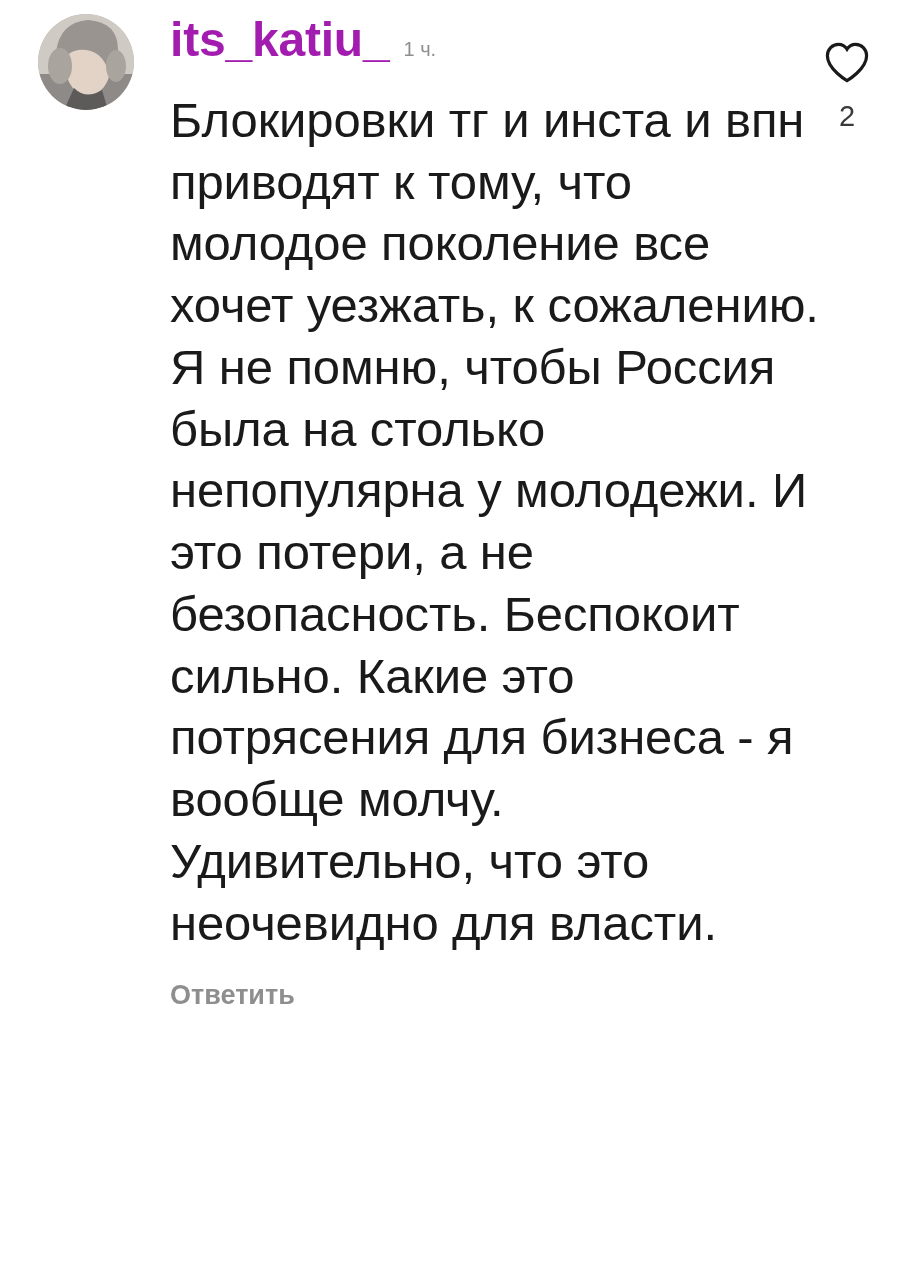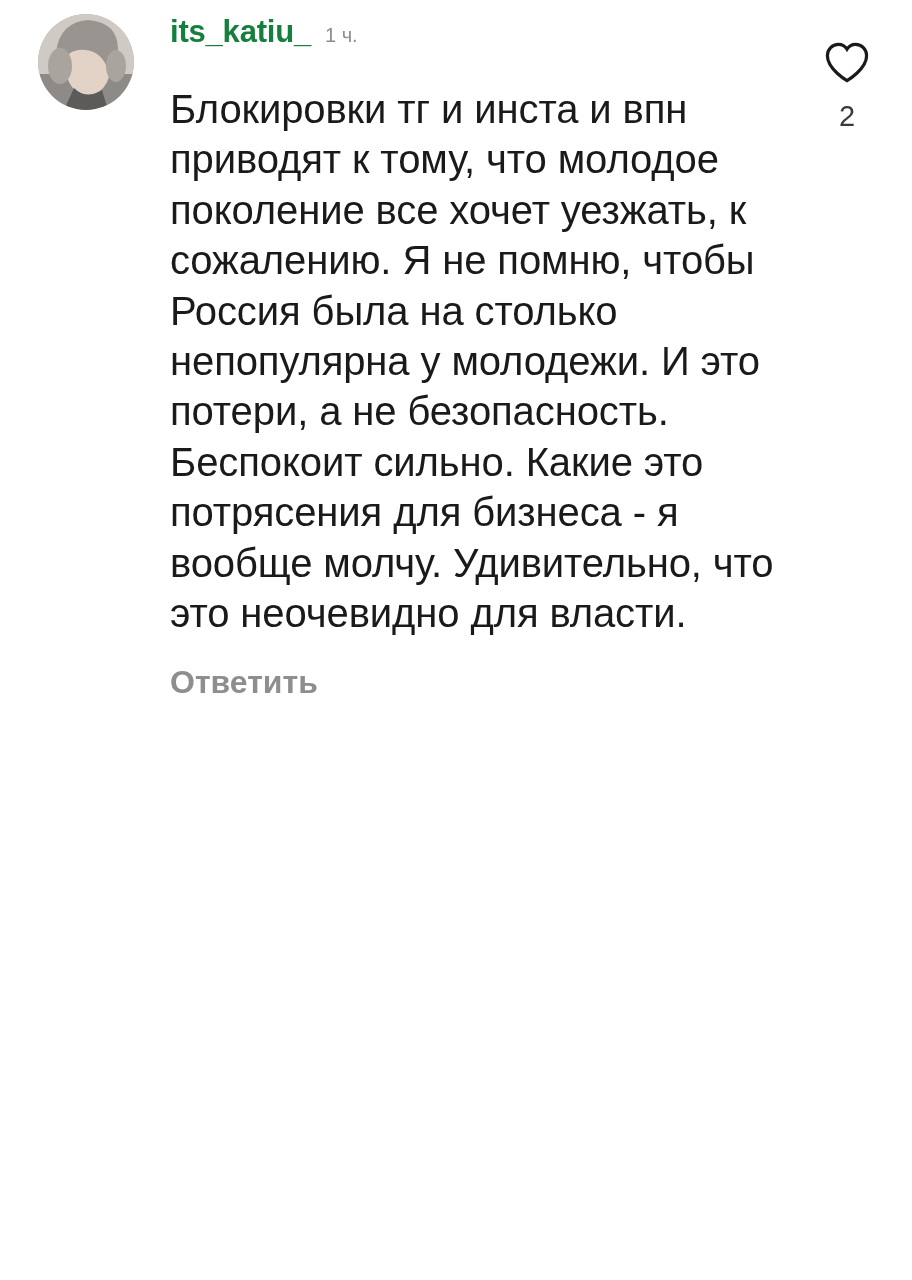--- a/index.html
+++ b/index.html
@@ -42,44 +42,44 @@
     width: 650px;
   }
 
   .meta {
     display: flex;
     align-items: baseline;
     gap: 14px;
     height: 46px;
   }
   .username {
-    font-size: 31px;
+    font-size: 48px;
     font-weight: bold;
-    color: #15803d;
+    color: #a21caf;
     letter-spacing: -0.2px;
     line-height: 1;
   }
   .timestamp {
     font-size: 20px;
     color: #8e8e8e;
     line-height: 1;
   }
 
   .text {
-    margin-top: 22px;
-    font-size: 40px;
+    margin-top: 28px;
+    font-size: 49px;
     line-height: 1.26;
     color: #1a1a1a;
     white-space: pre-wrap;
     letter-spacing: -0.1px;
   }
 
   .reply {
     margin-top: 26px;
-    font-size: 32px;
+    font-size: 27px;
     font-weight: bold;
     color: #8e8e8e;
     display: inline-block;
     cursor: pointer;
   }
 
   .actions {
     position: absolute;
     right: 30px;
     top: 40px;

